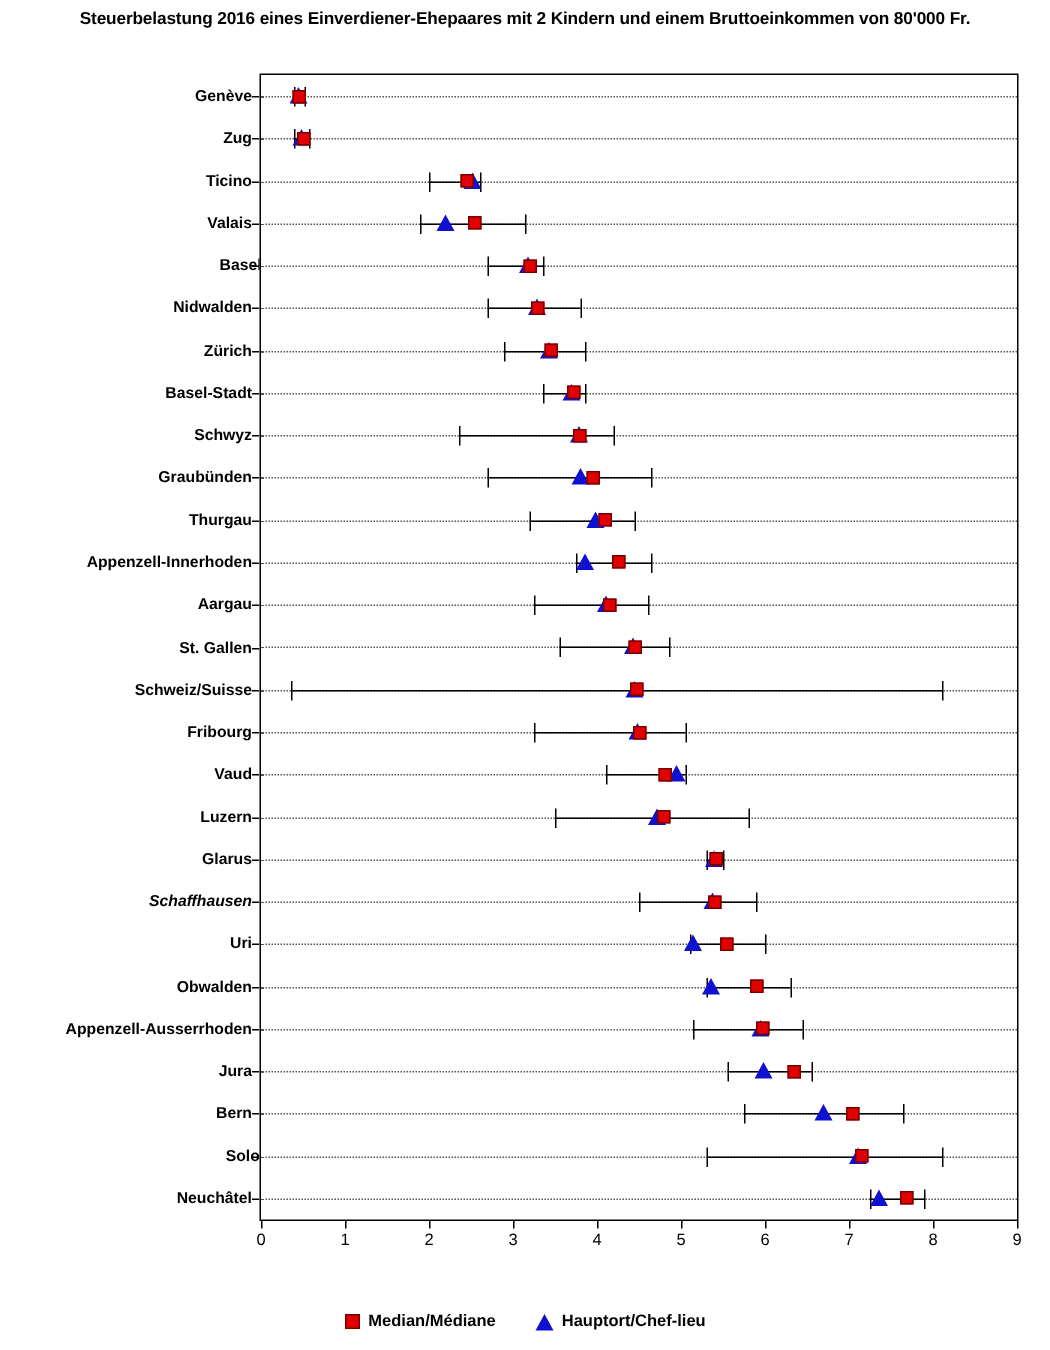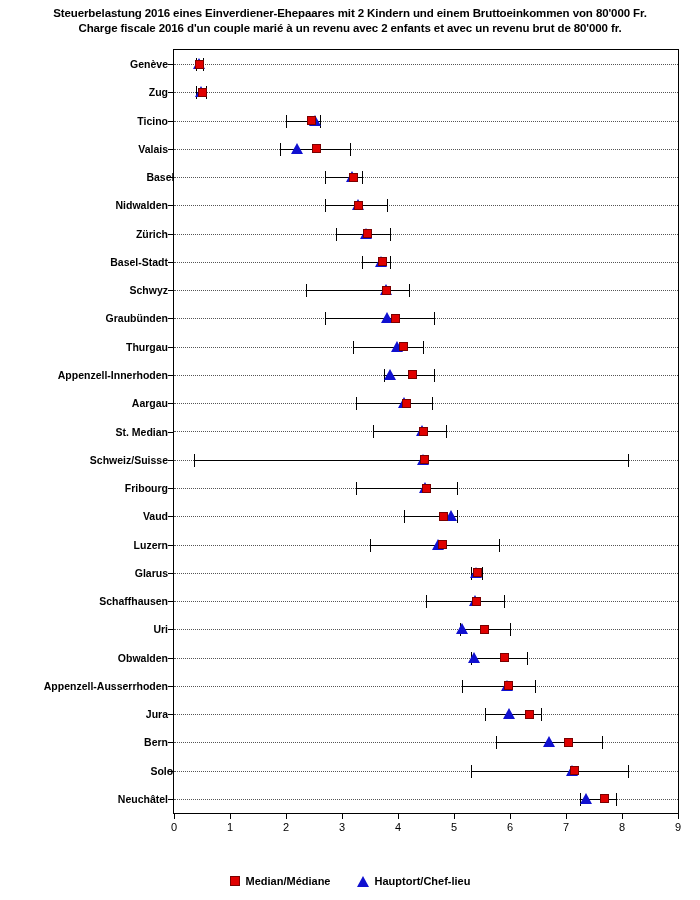--- a/index.html
+++ b/index.html
@@ -140,43 +140,42 @@
     border-right:6px solid transparent;
     border-bottom:11px solid #1010d0;
   }
 </style>
 </head>
 <body>
 
 <div id="root">
 
   <div class="title" id="title1">Steuerbelastung 2016 eines Einverdiener-Ehepaares mit 2 Kindern und einem Bruttoeinkommen von 80'000 Fr.</div>
-  <div class="title" id="title2">Charge fiscale 2016 d'un couple marié à un revenu avec 2 enfants et avec un revenu brut de 80'000 fr.</div>
 
   <div id="ylabels">
       <div class="ylabelbox" style="top: 58.1296px;">Genève</div>
       <div class="ylabelbox" style="top: 86.3889px;">Zug</div>
       <div class="ylabelbox" style="top: 114.648px;">Ticino</div>
       <div class="ylabelbox" style="top: 142.907px;">Valais</div>
       <div class="ylabelbox" style="top: 171.167px; margin-left: 35px;">Basel-Land</div>
       <div class="ylabelbox" style="top: 199.426px;">Nidwalden</div>
       <div class="ylabelbox" style="top: 227.685px;">Zürich</div>
       <div class="ylabelbox" style="top: 255.944px;">Basel-Stadt</div>
       <div class="ylabelbox" style="top: 284.204px;">Schwyz</div>
       <div class="ylabelbox" style="top: 312.463px;">Graubünden</div>
       <div class="ylabelbox" style="top: 340.722px;">Thurgau</div>
       <div class="ylabelbox" style="top: 368.981px;">Appenzell-Innerhoden</div>
       <div class="ylabelbox" style="top: 397.241px;">Aargau</div>
-      <div class="ylabelbox" style="top: 425.5px;">St. Median</div>
+      <div class="ylabelbox" style="top: 425.5px;">St. Gallen</div>
       <div class="ylabelbox" style="top: 453.759px;">Schweiz/Suisse</div>
       <div class="ylabelbox" style="top: 482.019px;">Fribourg</div>
       <div class="ylabelbox" style="top: 510.278px;">Vaud</div>
       <div class="ylabelbox" style="top: 538.537px;">Luzern</div>
       <div class="ylabelbox" style="top: 566.796px;">Glarus</div>
-      <div class="ylabelbox" style="top: 595.056px;">Schaffhausen</div>
+      <div class="ylabelbox" style="top: 595.056px; font-style: italic;">Schaffhausen</div>
       <div class="ylabelbox" style="top: 623.315px;">Uri</div>
       <div class="ylabelbox" style="top: 651.574px;">Obwalden</div>
       <div class="ylabelbox" style="top: 679.833px;">Appenzell-Ausserrhoden</div>
       <div class="ylabelbox" style="top: 708.093px;">Jura</div>
       <div class="ylabelbox" style="top: 736.352px;">Bern</div>
       <div class="ylabelbox" style="top: 764.611px; margin-left: 32px;">Solothurn</div>
       <div class="ylabelbox" style="top: 792.87px;">Neuchâtel</div>
     </div>
   <div id="yticks">
       <div class="ytick" style="top: 64.1296px;"></div>

